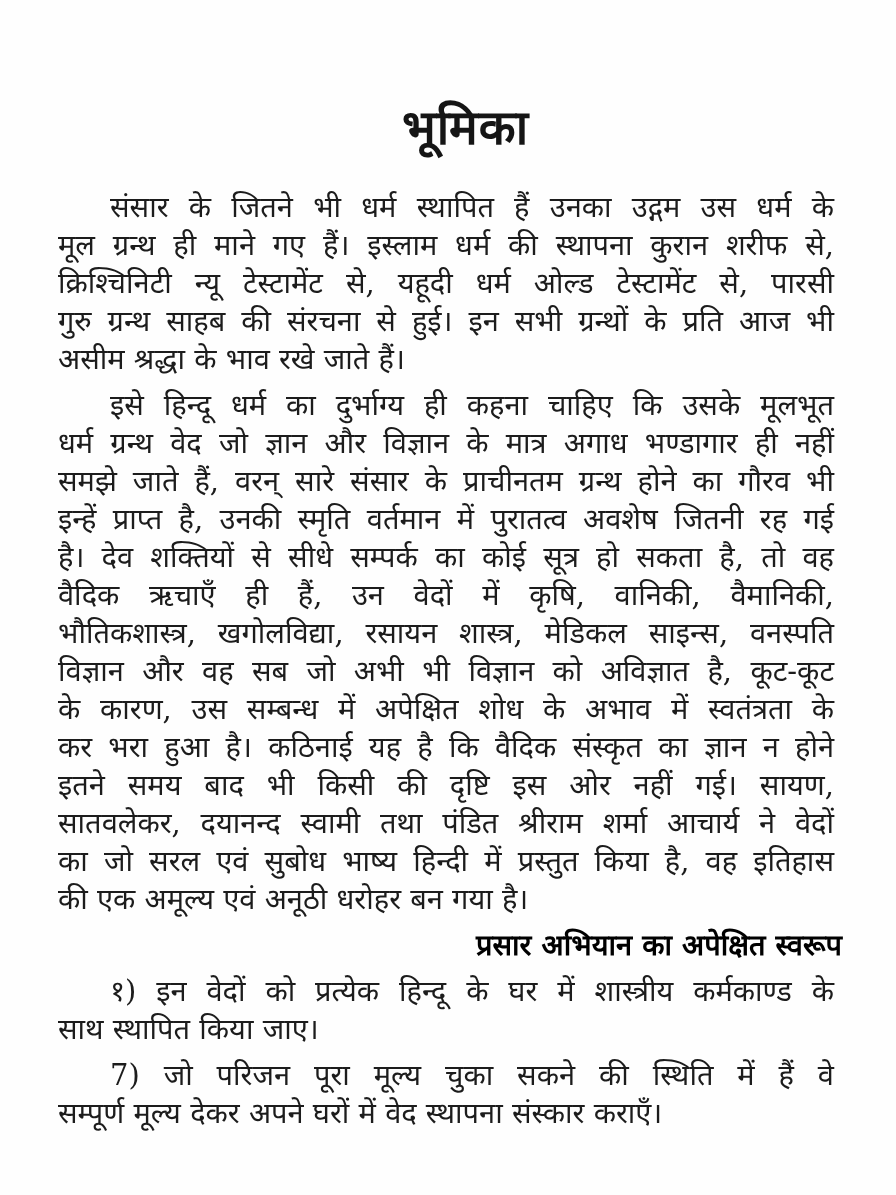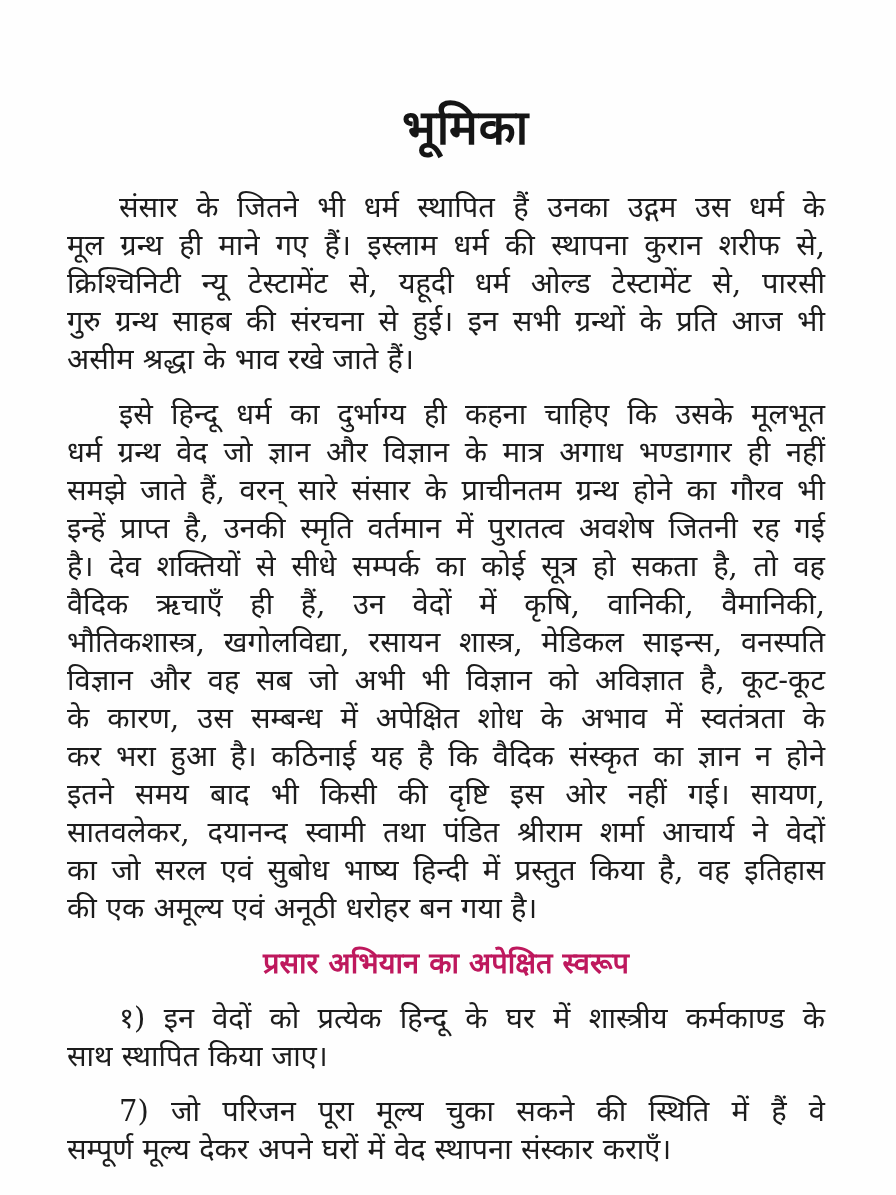--- a/index.html
+++ b/index.html
@@ -27,37 +27,37 @@
     color: #151515;
     letter-spacing: 1px;
     padding-left: 35px;
   }
   .content {
     margin: 28px 54px 0 50px;
     font-size: 29px;
     line-height: 38px;
   }
   .para {
-    margin: 17px;
+    margin: 8px;
   }
   .line {
     text-align: justify;
     text-align-last: justify;
   }
   .line.last {
     text-align-last: left;
   }
   .line.indent {
     text-indent: 52px;
   }
   .heading {
     font-weight: bold;
-    color: #be185d;
+    color: #000000;
     margin-top: 3px;
-    text-align: center;
+    text-align: right;
   }
 </style>
 </head>
 <body>
 
 <div class="page">
   <h1 class="title">भूमिका</h1>
   <div class="content">
       <div class="para">
         <div class="line indent">संसार के जितने भी धर्म स्थापित हैं उनका उद्गम उस धर्म के</div>

